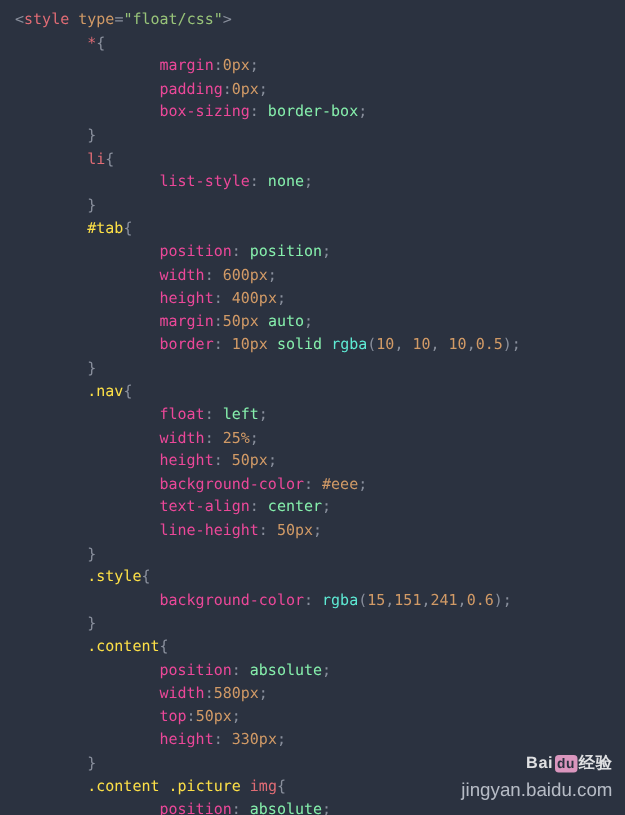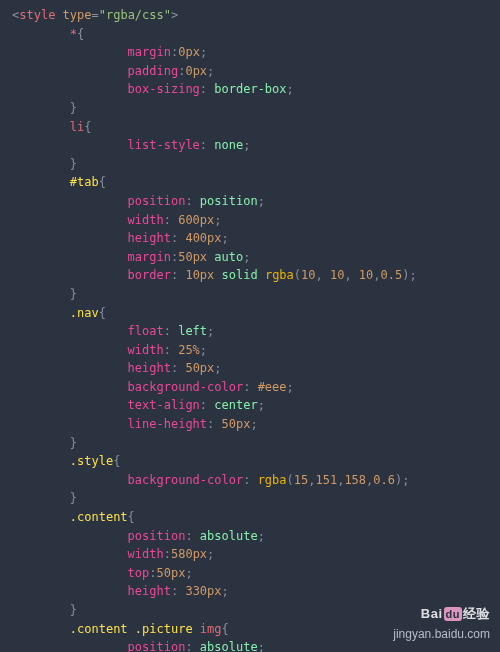--- a/index.html
+++ b/index.html
@@ -23,45 +23,45 @@
 .tag{color:#e06c75}          
 .attr{color:#d19a66}         
 .str{color:#98c379}          
 .sel-univ{color:#e06c75}     
 .sel-el{color:#e06c75}       
 .sel-id{color:#fde047}       
 .sel-cls{color:#fde047}      
 .prop{color:#ec4899}         
 .num{color:#d19a66}          
 .val{color:#86efac}          
-.fn{color:#eab308}           
+.fn{color:#5eead4}           
 .hex{color:#d19a66}
 
 .wm{
   position:absolute;
   right:10px;
   bottom:8px;
   text-align:right;
   font-family:sans-serif;
   color:#ffffff;
   opacity:.85;
   pointer-events:none;
 }
 .wm .row1{font-size:13px;font-weight:bold;letter-spacing:.5px}
 .wm .row1 .du{
   display:inline-block;background:#f9a8d4;color:#2b3240;
   border-radius:3px;padding:0 2px;margin:0 1px;line-height:14px;
   font-size:11px;font-weight:bold;
 }
-.wm .row2{font-size:12px;color:#cfd4dd;margin-top:1px}
+.wm .row2{font-size:15px;color:#cfd4dd;margin-top:1px}
 </style>
 </head>
 <body>
 
-<div class="code"><span class="pn">&lt;</span><span class="tag">style</span><span> </span><span class="attr">type</span><span class="pn">=</span><span class="str">"</span><span class="str">rgba/css</span><span class="str">"</span><span class="pn">&gt;</span>
+<div class="code"><span class="pn">&lt;</span><span class="tag">style</span><span> </span><span class="attr">type</span><span class="pn">=</span><span class="str">"</span><span class="str">float/css</span><span class="str">"</span><span class="pn">&gt;</span>
 <span>        </span><span class="sel-univ">*</span><span class="pn">{</span>
 <span>                </span><span class="prop">margin</span><span class="pn">:</span><span class="num">0px</span><span class="pn">;</span>
 <span>                </span><span class="prop">padding</span><span class="pn">:</span><span class="num">0px</span><span class="pn">;</span>
 <span>                </span><span class="prop">box-sizing</span><span class="pn">: </span><span class="val">border-box</span><span class="pn">;</span>
 <span>        </span><span class="pn">}</span>
 <span>        </span><span class="sel-el">li</span><span class="pn">{</span>
 <span>                </span><span class="prop">list-style</span><span class="pn">: </span><span class="val">none</span><span class="pn">;</span>
 <span>        </span><span class="pn">}</span>
 <span>        </span><span class="sel-id">#tab</span><span class="pn">{</span>
 <span>                </span><span class="prop">position</span><span class="pn">: </span><span class="val">position</span><span class="pn">;</span>
@@ -72,21 +72,21 @@
 <span>        </span><span class="pn">}</span>
 <span>        </span><span class="sel-cls">.nav</span><span class="pn">{</span>
 <span>                </span><span class="prop">float</span><span class="pn">: </span><span class="val">left</span><span class="pn">;</span>
 <span>                </span><span class="prop">width</span><span class="pn">: </span><span class="num">25%</span><span class="pn">;</span>
 <span>                </span><span class="prop">height</span><span class="pn">: </span><span class="num">50px</span><span class="pn">;</span>
 <span>                </span><span class="prop">background-color</span><span class="pn">: </span><span class="hex">#eee</span><span class="pn">;</span>
 <span>                </span><span class="prop">text-align</span><span class="pn">: </span><span class="val">center</span><span class="pn">;</span>
 <span>                </span><span class="prop">line-height</span><span class="pn">: </span><span class="num">50px</span><span class="pn">;</span>
 <span>        </span><span class="pn">}</span>
 <span>        </span><span class="sel-cls">.style</span><span class="pn">{</span>
-<span>                </span><span class="prop">background-color</span><span class="pn">: </span><span class="fn">rgba</span><span class="pn">(</span><span class="num">15</span><span class="pn">,</span><span class="num">151</span><span class="pn">,</span><span class="num">158</span><span class="pn">,</span><span class="num">0.6</span><span class="pn">)</span><span class="pn">;</span>
+<span>                </span><span class="prop">background-color</span><span class="pn">: </span><span class="fn">rgba</span><span class="pn">(</span><span class="num">15</span><span class="pn">,</span><span class="num">151</span><span class="pn">,</span><span class="num">241</span><span class="pn">,</span><span class="num">0.6</span><span class="pn">)</span><span class="pn">;</span>
 <span>        </span><span class="pn">}</span>
 <span>        </span><span class="sel-cls">.content</span><span class="pn">{</span>
 <span>                </span><span class="prop">position</span><span class="pn">: </span><span class="val">absolute</span><span class="pn">;</span>
 <span>                </span><span class="prop">width</span><span class="pn">:</span><span class="num">580px</span><span class="pn">;</span>
 <span>                </span><span class="prop">top</span><span class="pn">:</span><span class="num">50px</span><span class="pn">;</span>
 <span>                </span><span class="prop">height</span><span class="pn">: </span><span class="num">330px</span><span class="pn">;</span>
 <span>        </span><span class="pn">}</span>
 <span>        </span><span class="sel-cls">.content</span><span class="pn"> </span><span class="sel-cls">.picture</span><span class="pn"> </span><span class="sel-el">img</span><span class="pn">{</span>
 <span>                </span><span class="prop">position</span><span class="pn">: </span><span class="val">absolute</span><span class="pn">;</span>
 

